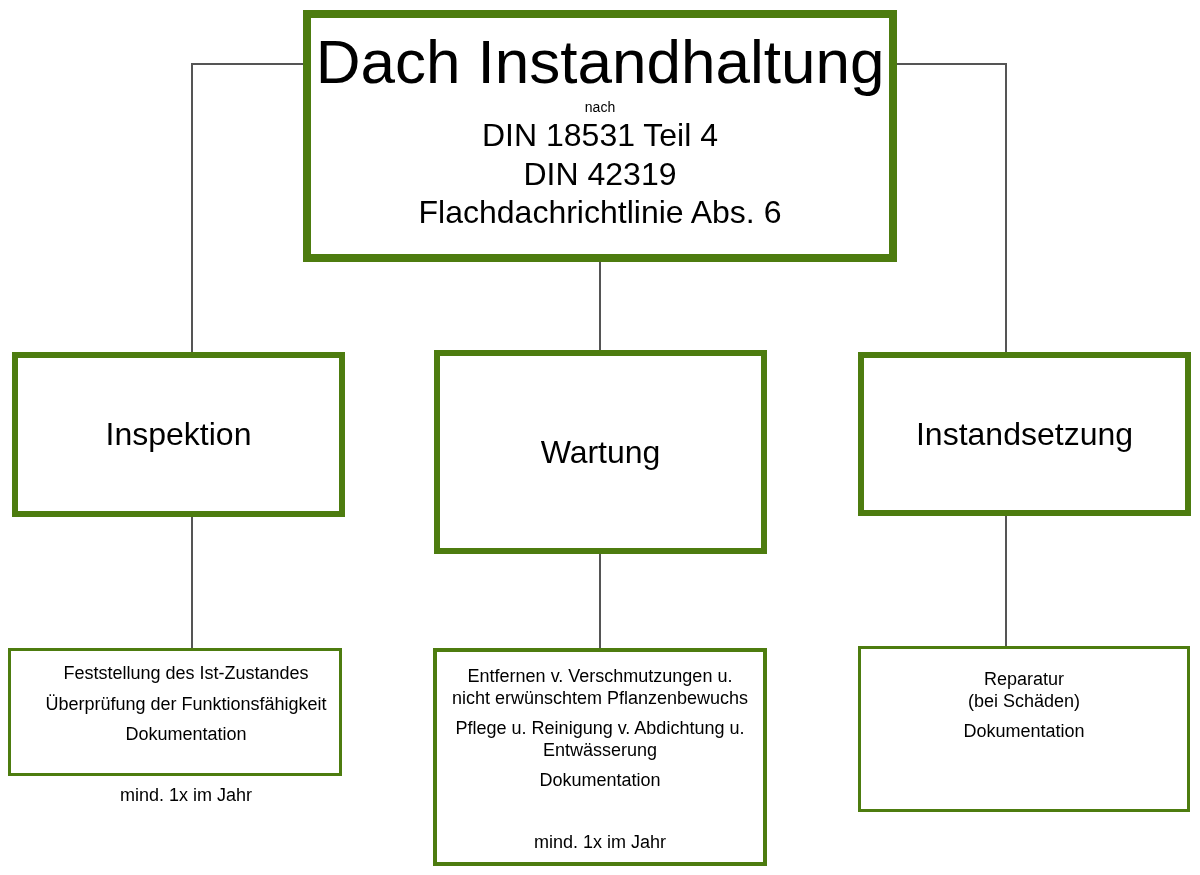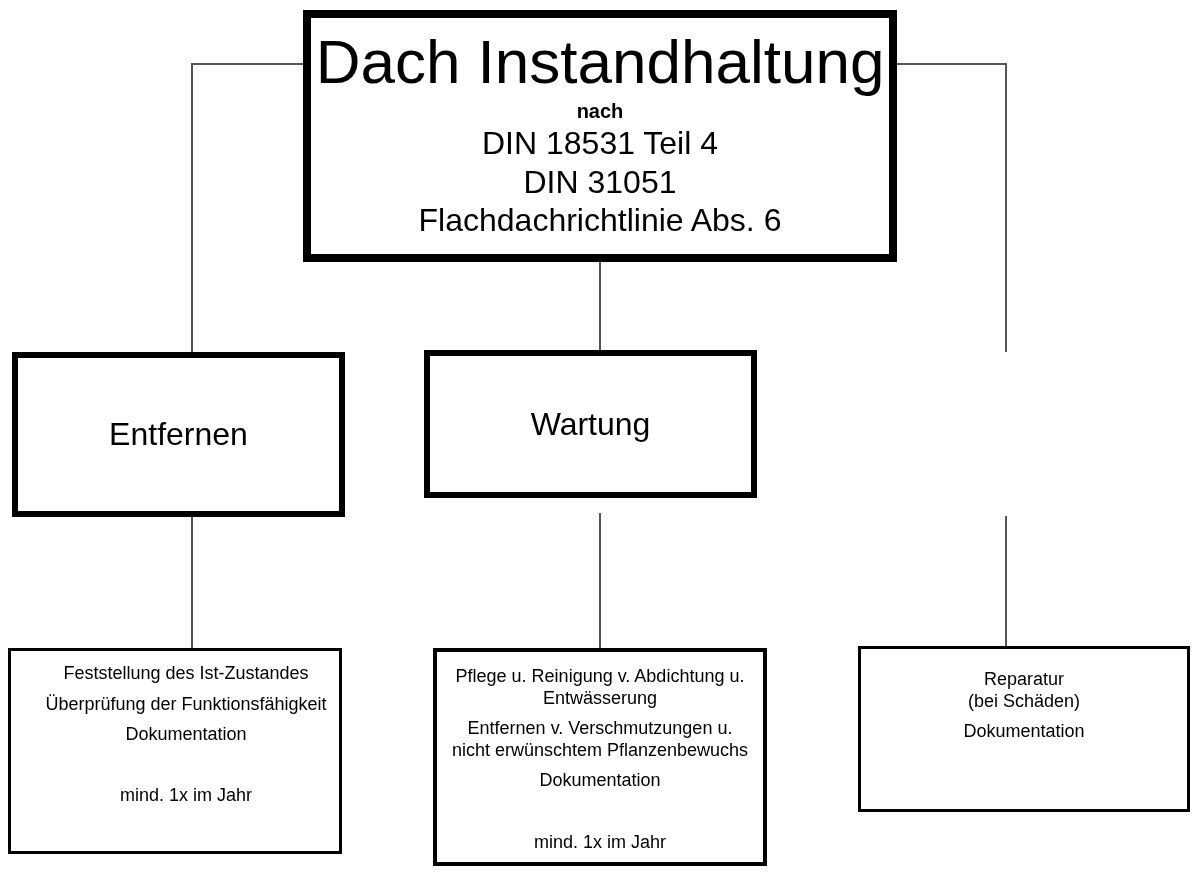--- a/index.html
+++ b/index.html
@@ -11,59 +11,59 @@
   .canvas {
     position: relative;
     width: 1200px;
     height: 875px;
     background: #ffffff;
     overflow: hidden;
   }
   .box {
     position: absolute;
     background: #ffffff;
-    border: 3px solid #000000;
+    border: 3px solid #4d7c0f;
     text-align: center;
   }
   
   .root-box {
     left: 303px; top: 10px;
     width: 594px; height: 252px;
     border-width: 8px;
     display: flex;
     flex-direction: column;
     align-items: center;
     padding-top: 10px;
   }
   .root-title { font-size: 62px; line-height: 1.1; white-space: nowrap; }
-  .root-sub   { font-size: 20px; line-height: 1.3; margin-top: 2px; font-weight: bold; }
+  .root-sub   { font-size: 14px; line-height: 1.3; margin-top: 2px; }
   .root-line  { font-size: 32px; line-height: 1.2; white-space: nowrap; }
   
   .branch {
     border-width: 6px;
     display: flex;
     align-items: center;
     justify-content: center;
     font-size: 32px;
   }
   #branch-inspektion     { left: 12px;  top: 352px; width: 333px; height: 165px; }
-  #branch-wartung        { left: 424px; top: 350px; width: 333px; height: 148px; }
+  #branch-wartung        { left: 434px; top: 350px; width: 333px; height: 204px; }
   #branch-instandsetzung { left: 858px; top: 352px; width: 333px; height: 164px; }
   
   .details {
     font-size: 18px;
     padding: 12px 6px 0;
   }
   .details p {
     margin: 0 0 9px;
     line-height: 1.2;
     min-height: 1.2em;
     white-space: pre-line;
   }
-  #details-inspektion     { left: 8px;   top: 648px; width: 334px; height: 206px; padding-left: 28px; }
+  #details-inspektion     { left: 8px;   top: 648px; width: 334px; height: 128px; padding-left: 28px; }
   #details-wartung        { left: 433px; top: 648px; width: 334px; height: 218px; border-width: 4px; padding-top: 14px; }
   #details-instandsetzung { left: 858px; top: 646px; width: 332px; height: 166px; padding-top: 20px; }
   
   .line { position: absolute; background: #555555; }
   #conn-left-h   { left: 191px;  top: 63px;  width: 112px; height: 2px; }
   #conn-left-v   { left: 191px;  top: 63px;  width: 2px;   height: 289px; }
   #conn-right-h  { left: 897px;  top: 63px;  width: 110px; height: 2px; }
   #conn-right-v  { left: 1005px; top: 63px;  width: 2px;   height: 289px; }
   #conn-center-v { left: 599px;  top: 262px; width: 2px;   height: 88px; }
   #conn-insp-v   { left: 191px;  top: 517px; width: 2px;   height: 131px; }
@@ -81,44 +81,47 @@
   <div class="line" id="conn-right-v"></div>
   <div class="line" id="conn-center-v"></div>
   <div class="line" id="conn-insp-v"></div>
   <div class="line" id="conn-wart-v"></div>
   <div class="line" id="conn-inst-v"></div>
 
   <div class="box root-box">
     <div class="root-title">Dach Instandhaltung</div>
     <div class="root-sub">nach</div>
     <div class="root-line">DIN 18531 Teil 4</div>
-    <div class="root-line">DIN 31051</div>
+    <div class="root-line">DIN 42319</div>
     <div class="root-line">Flachdachrichtlinie Abs. 6</div>
   </div>
 
   <div class="box branch" id="branch-inspektion">
-    <span>Entfernen</span>
+    <span>Inspektion</span>
   </div>
   <div class="box branch" id="branch-wartung">
     <span>Wartung</span>
+  </div>
+  <div class="box branch" id="branch-instandsetzung">
+    <span>Instandsetzung</span>
   </div>
 
   <div class="box details" id="details-inspektion">
     <p>Feststellung des Ist-Zustandes</p>
     <p>Überprüfung der Funktionsfähigkeit</p>
     <p>Dokumentation</p>
     <p></p>
     <p>mind. 1x im Jahr</p>
   </div>
 
   <div class="box details" id="details-wartung">
+    <p>Entfernen v. Verschmutzungen u.
+nicht erwünschtem Pflanzenbewuchs</p>
     <p>Pflege u. Reinigung v. Abdichtung u.
 Entwässerung</p>
-    <p>Entfernen v. Verschmutzungen u.
-nicht erwünschtem Pflanzenbewuchs</p>
     <p>Dokumentation</p>
     <p></p>
     <p>mind. 1x im Jahr</p>
   </div>
 
   <div class="box details" id="details-instandsetzung">
     <p>Reparatur
 (bei Schäden)</p>
     <p>Dokumentation</p>
   </div>

